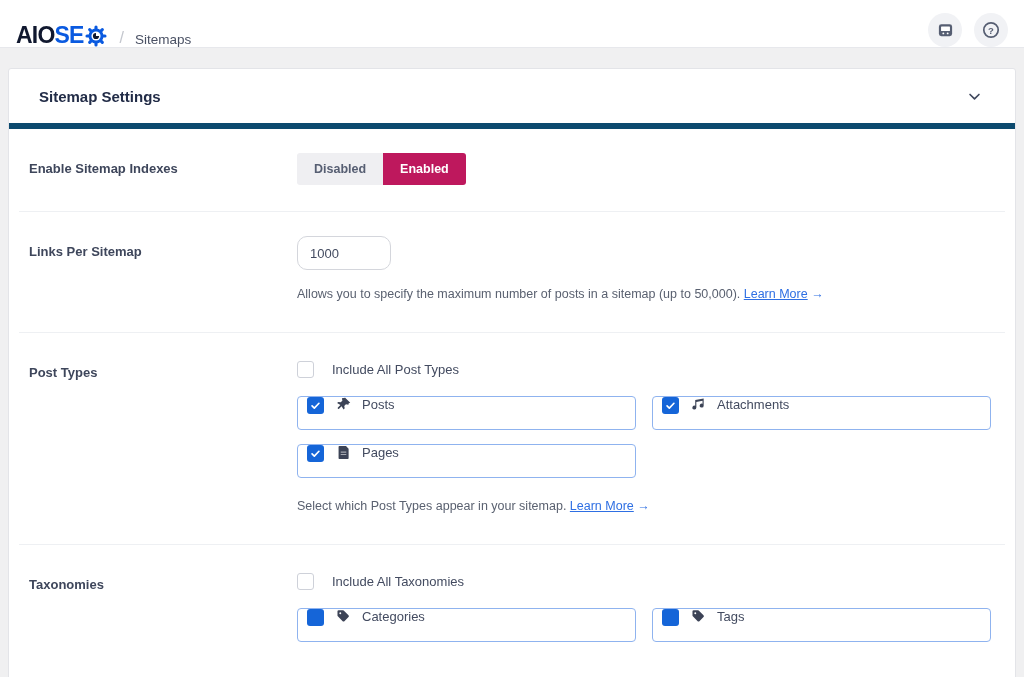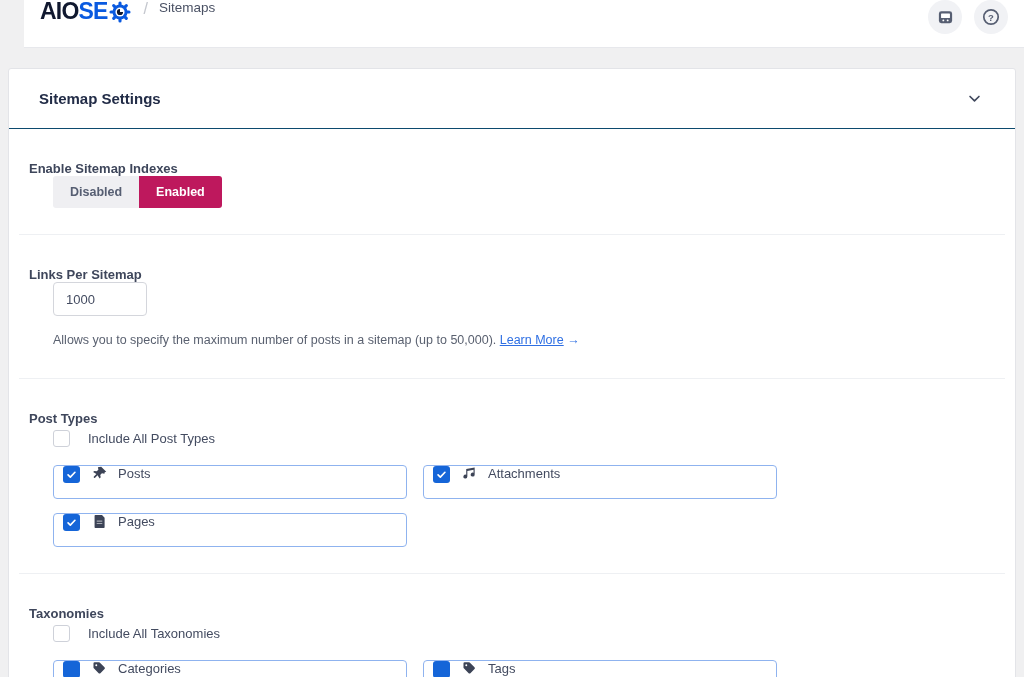--- a/index.html
+++ b/index.html
@@ -6,21 +6,21 @@
   html,body { width:1024px; height:677px; overflow:hidden; }
   body {
     font-family:"Liberation Sans", sans-serif;
     background:#f0f0f1;
     color:#434b60;
   }
 
   
   .topbar {
     height:48px; background:#fff; border-bottom:1px solid #e7e8ec;
-    display:flex; align-items:flex-start; padding:0 16px;margin-left:24px;
+    display:flex; align-items:flex-end; padding:0 16px;
   }
   .logo { display:flex; align-items:center; cursor:pointer; }
   .logo-text { font-size:23px; font-weight:800; letter-spacing:-0.8px; line-height:1; }
   .logo-part1 { color:#10182f; }
   .logo-part2 { color:#0a5ae0; }
   .logo-gear { margin-left:1px; display:flex; }
   .crumb-sep { color:#c3c6cd; font-size:16px; margin:0 11px 0 13px; font-weight:400; }
   .crumb { font-size:13.5px; color:#4a5164; }
   .topbar-actions { margin-left:auto; display:flex; gap:12px; }
   .icon-btn {
@@ -28,47 +28,47 @@
     display:flex; align-items:center; justify-content:center; border:none; cursor:pointer;
   }
 
   
   .card {
     position:absolute; left:8px; right:8px; top:68px; height:740px;
     background:#fff; border:1px solid #e3e4e8; border-radius:3px;
   }
   .card-header {
     height:60px; display:flex; align-items:center; justify-content:space-between;
-    padding:0 30px; border-bottom:1px solid #0c4a6e;
+    padding:0 30px; border-bottom:6px solid #0c4a6e;
   }
   .card-title { font-size:15px; font-weight:700; color:#222c47; }
   .collapse-btn { border:none; background:none; cursor:pointer; display:flex; padding:4px; }
 
   
-  .row { display:flex; padding:24px 24px 26px 20px;flex-direction:column; }
+  .row { display:flex; padding:24px 24px 26px 20px; }
   .row-label { width:244px; flex:none; font-size:13px; font-weight:700; color:#3e465b; padding-top:8px; }
   .row-content { flex:1; min-width:0;margin-left:24px; }
   .divider { height:1px; background:#eef0f3; margin:0 10px; }
 
   .desc { font-size:12.5px; color:#5a6170; line-height:1.75; margin-top:14px; max-width:740px; }
   .learn-more { color:#2e6fe3; text-decoration:underline; font-weight:400; cursor:pointer; }
   .link-arrow { color:#2e6fe3; text-decoration:none; cursor:pointer; }
 
   
   .toggle-group { display:inline-flex; }
   .toggle-btn {
     height:32px; padding:0 17px; font-size:12.5px; font-weight:700;
     border:none; cursor:pointer; font-family:inherit;
   }
   .toggle-off { background:#efeff2; color:#565e72; border-radius:3px 0 0 3px; }
   .toggle-on  { background:#be185d; color:#fff; border-radius:0 3px 3px 0; }
 
   
   .num-input {
-    width:94px; height:34px; border:1px solid #d4d6dc; border-radius:4px;
+    width:94px; height:34px; border:1px solid #d4d6dc; border-radius:10px;
     padding:0 12px; font-size:13px; color:#434b60; font-family:inherit; background:#fff;
   }
 
   
   .check-line { display:flex; align-items:center; gap:18px; cursor:pointer; margin-top:4px; }
   .cb {
     width:17px; height:17px; border-radius:3px; flex:none;
     display:flex; align-items:center; justify-content:center;
   }
   .cb-empty { border:1.5px solid #ced1d9; background:#fff; }
@@ -224,20 +224,25 @@
           <span class="item-icon">
             <svg width="13" height="15" viewBox="0 0 14 16" fill="#3c4356">
                 <path d="M2.5 1h7.2L12.5 4v10.2a.8.8 0 0 1-.8.8H2.5a.8.8 0 0 1-.8-.8V1.8a.8.8 0 0 1 .8-.8z"></path>
                 <path d="M4 7h6v1.2H4zM4 9.6h6v1.2H4z" fill="#fff" opacity="0.55"></path>
               </svg>
           </span>
           <span class="item-label">Pages</span>
         </div>
       </div>
 
+      <p class="desc" style="margin-top:18px">
+        <span>Select which Post Types appear in your sitemap.</span>
+        <a class="learn-more">Learn More</a>
+        <a class="link-arrow">→</a>
+      </p>
     </div>
   </div>
 
   <div class="divider"></div>
 
   <div class="row">
     <div class="row-label">Taxonomies</div>
     <div class="row-content">
       <div class="check-line">
         <span class="cb cb-empty"></span>

